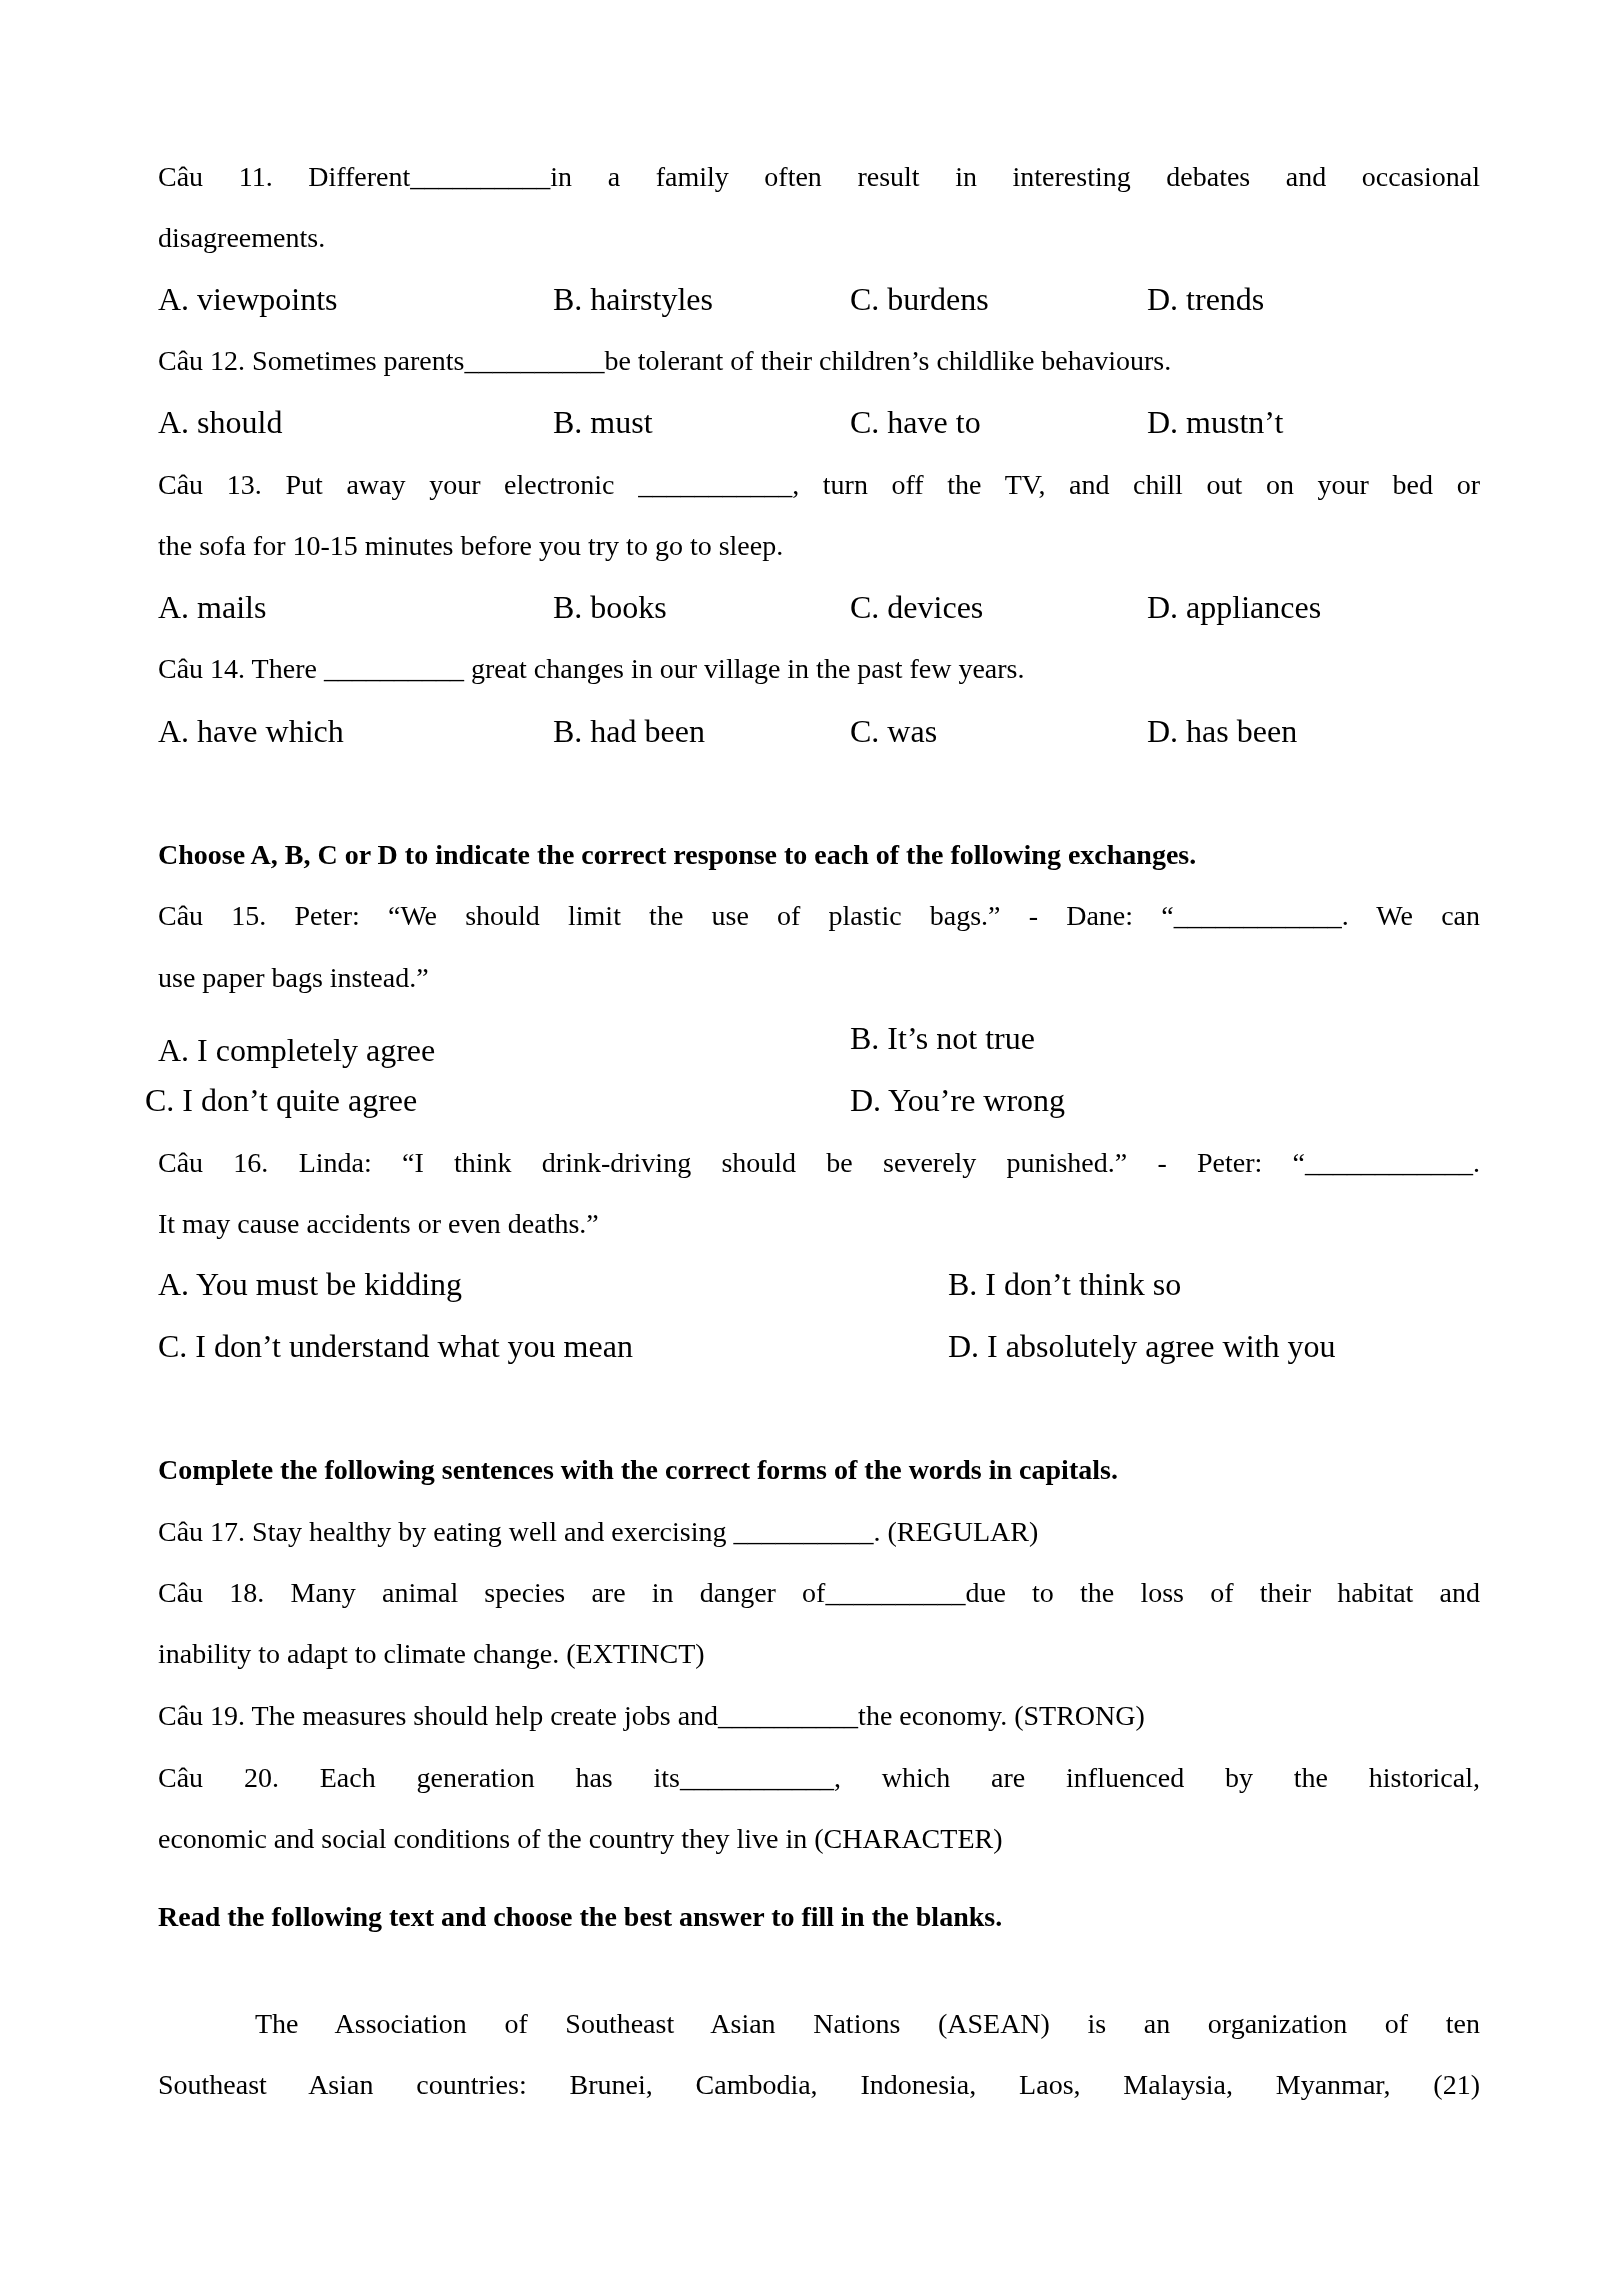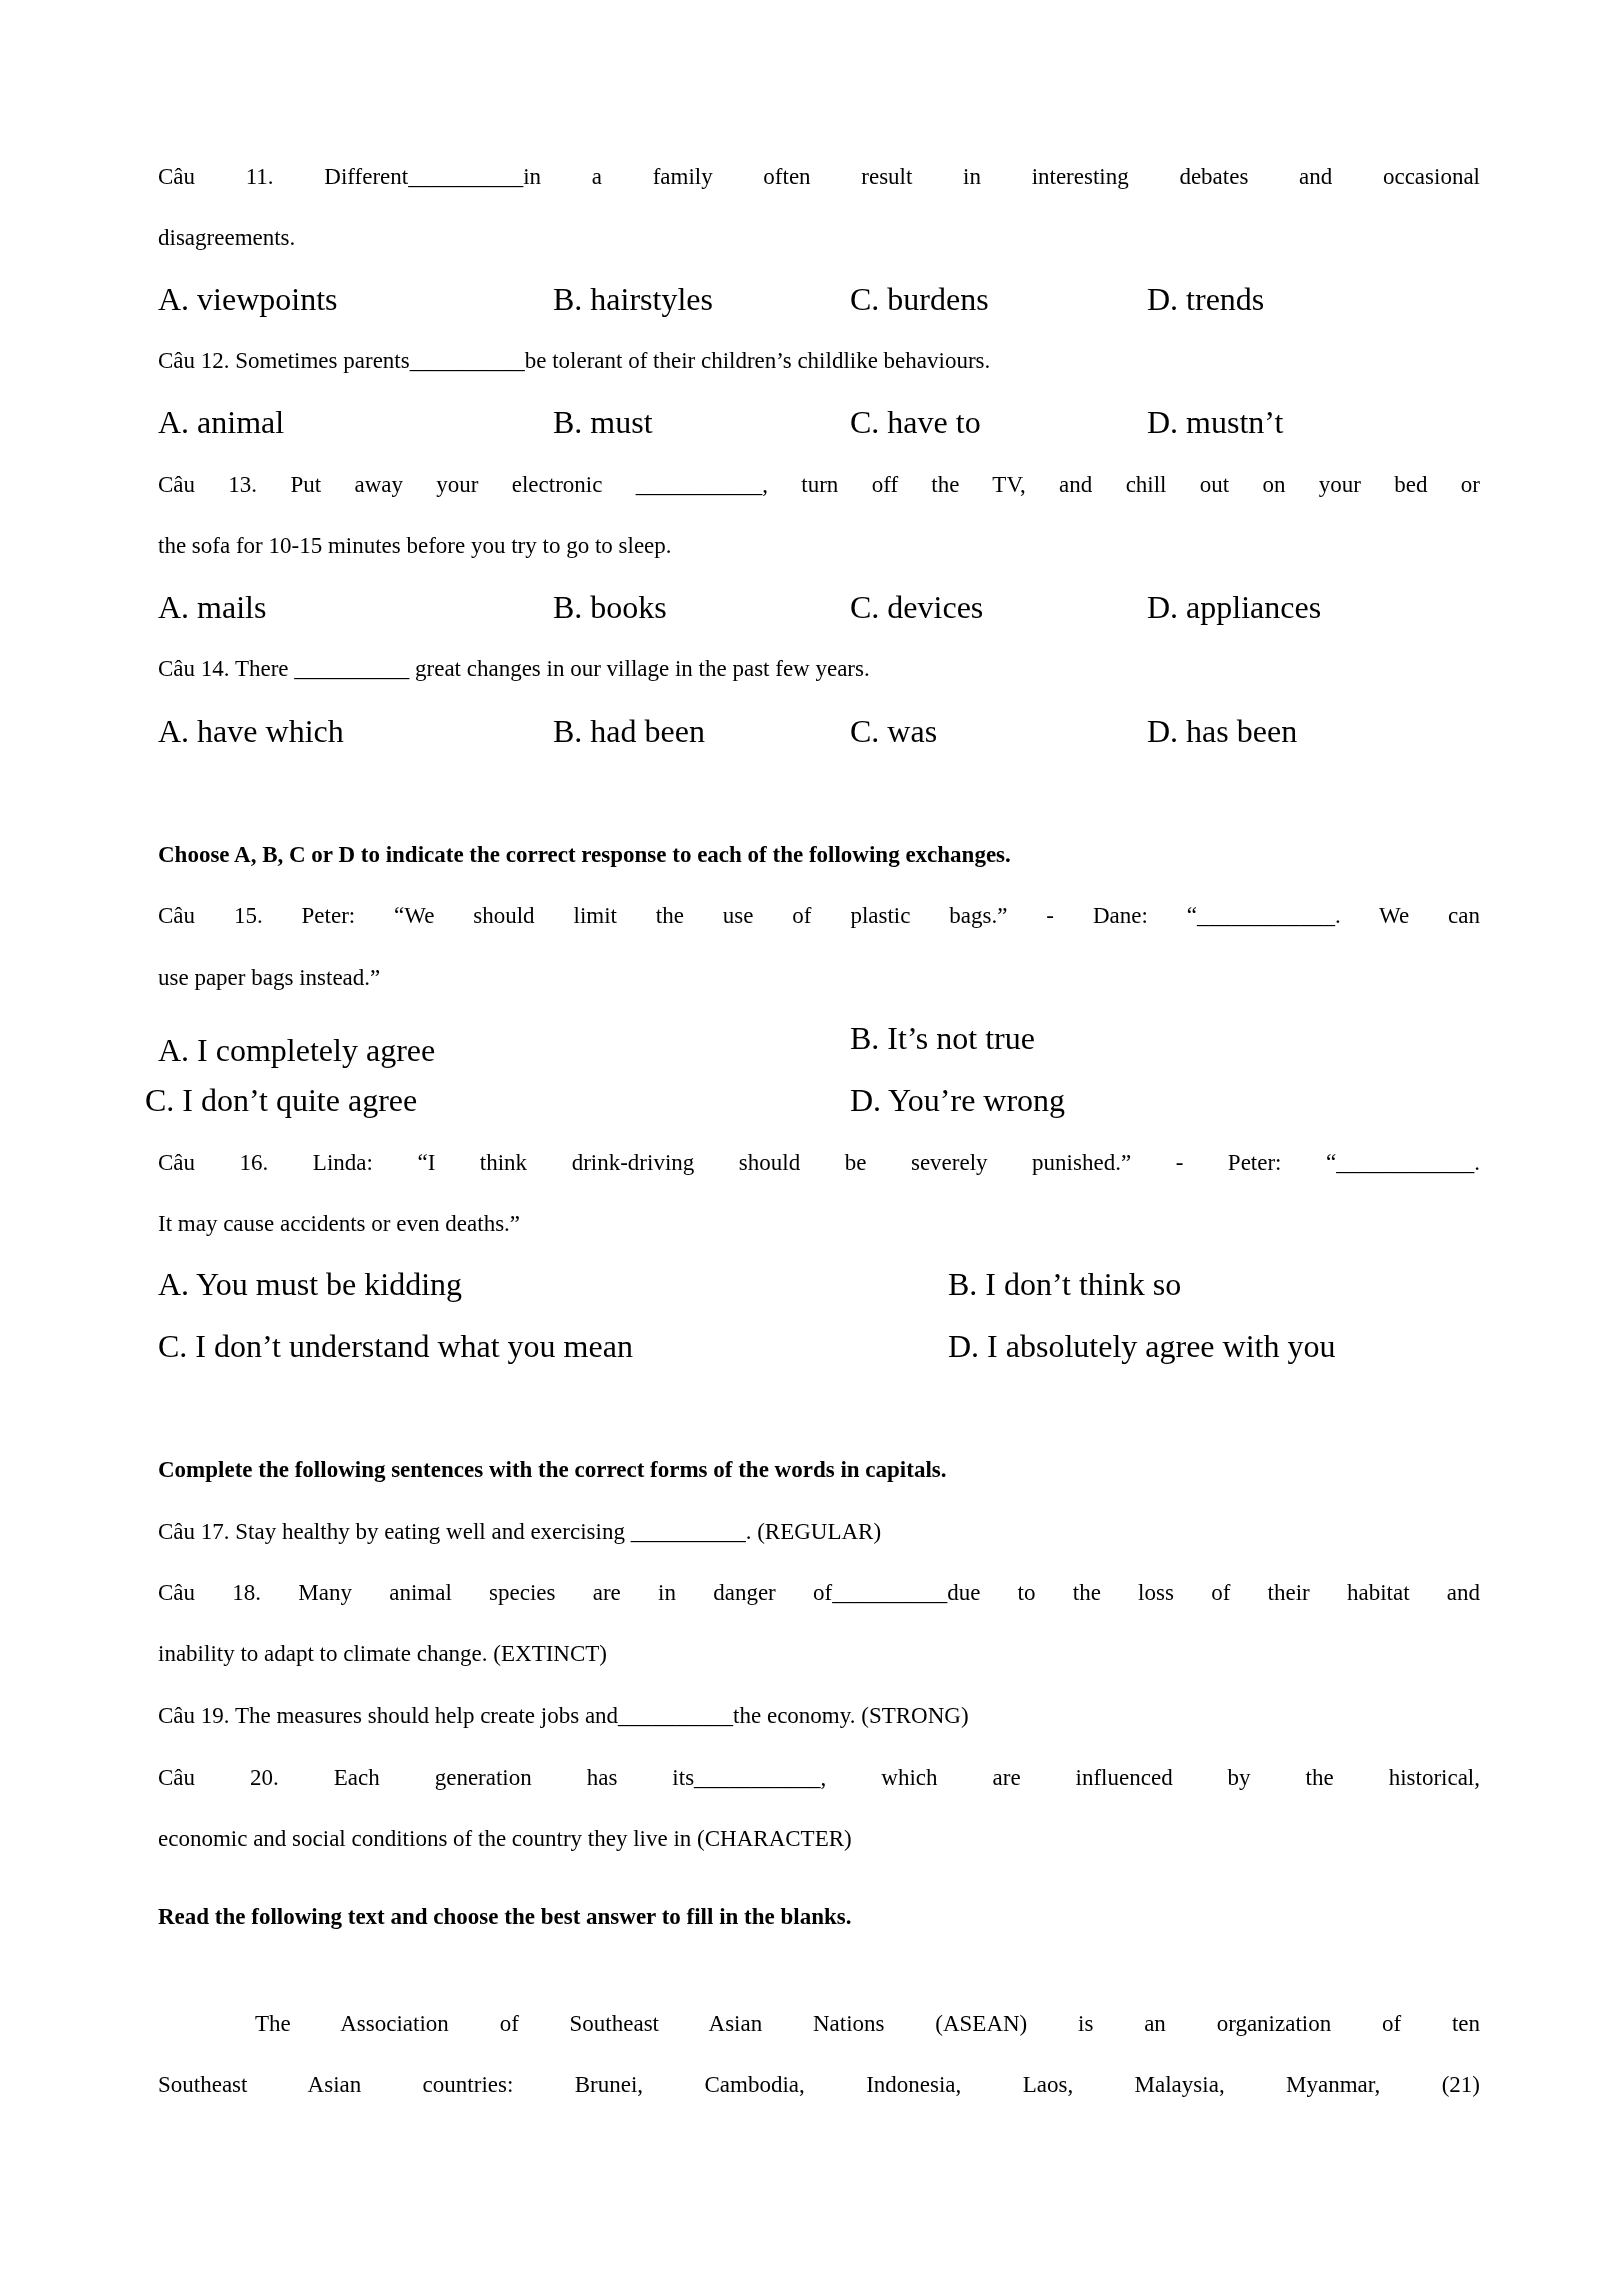--- a/index.html
+++ b/index.html
@@ -1,35 +1,35 @@
 <!DOCTYPE html>
 <html style="font-size:12.6px"><head>
 <meta charset="utf-8">
 <style>
   html, body { margin:0; padding:0; background:#ffffff; }
   body { width:1623px; height:2295px; position:relative; overflow:hidden;
          font-family:"Liberation Serif", "DejaVu Serif", serif; color:#000; }
-  .line { position:absolute; left:158px; width:1322px; font-size:23px; line-height:61px; white-space:nowrap; }
+  .line { position:absolute; left:158px; width:1322px; font-size:28px; line-height:61px; white-space:nowrap; }
   .just { text-align:justify; text-align-last:justify; white-space:normal; }
   .instr { font-weight:bold; }
   .opt { position:absolute; font-size:32px; line-height:61px; white-space:nowrap; }
   .indent { padding-left:97px; box-sizing:border-box; }
 </style>
 </head>
 <body>
 
 <div class="line just" style="top:146px">Câu 11. Different__________in a family often result in interesting debates and occasional</div>
 <div class="line" style="top:207px">disagreements.</div>
 <div class="opt" style="top:269px;left:158px">A. viewpoints</div>
 <div class="opt" style="top:269px;left:553px">B. hairstyles</div>
 <div class="opt" style="top:269px;left:850px">C. burdens</div>
 <div class="opt" style="top:269px;left:1147px">D. trends</div>
 
 <div class="line" style="top:330px">Câu 12. Sometimes parents__________be tolerant of their children’s childlike behaviours.</div>
-<div class="opt" style="top:392px;left:158px">A. animal</div>
+<div class="opt" style="top:392px;left:158px">A. should</div>
 <div class="opt" style="top:392px;left:553px">B. must</div>
 <div class="opt" style="top:392px;left:850px">C. have to</div>
 <div class="opt" style="top:392px;left:1147px">D. mustn’t</div>
 
 <div class="line just" style="top:454px">Câu 13. Put away your electronic ___________, turn off the TV, and chill out on your bed or</div>
 <div class="line" style="top:515px">the sofa for 10-15 minutes before you try to go to sleep.</div>
 <div class="opt" style="top:577px;left:158px">A. mails</div>
 <div class="opt" style="top:577px;left:553px">B. books</div>
 <div class="opt" style="top:577px;left:850px">C. devices</div>
 <div class="opt" style="top:577px;left:1147px">D. appliances</div>

